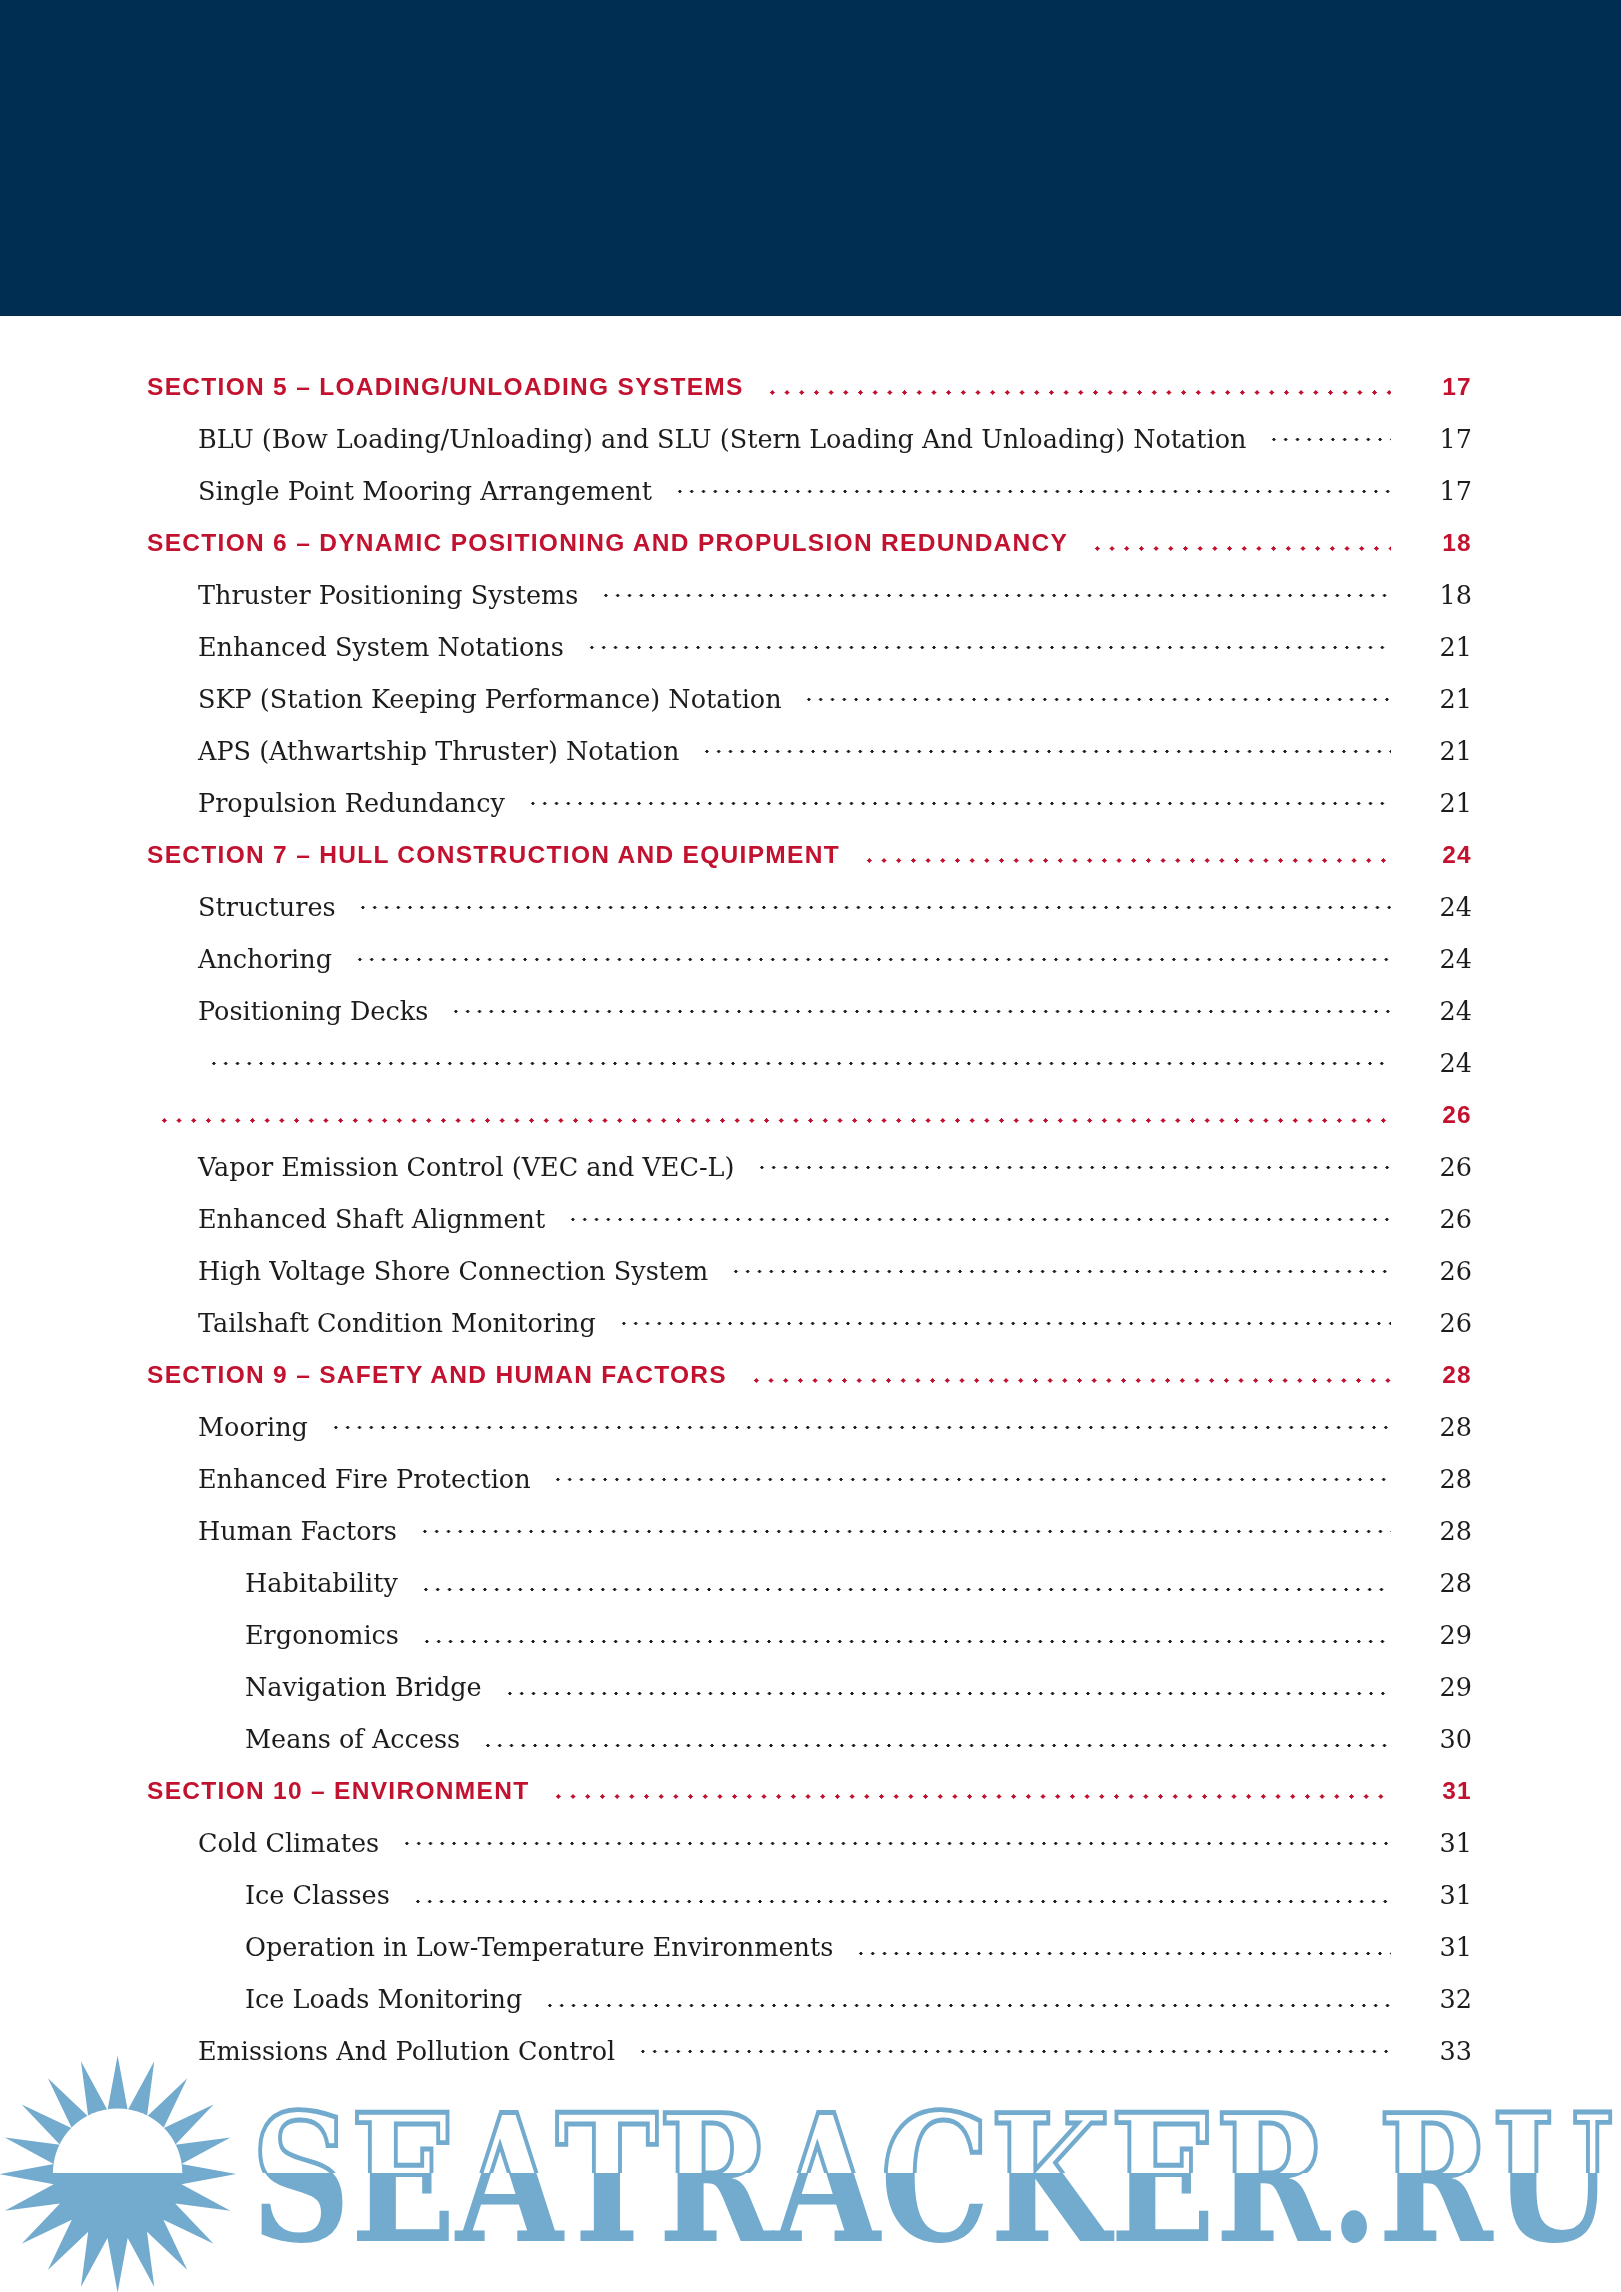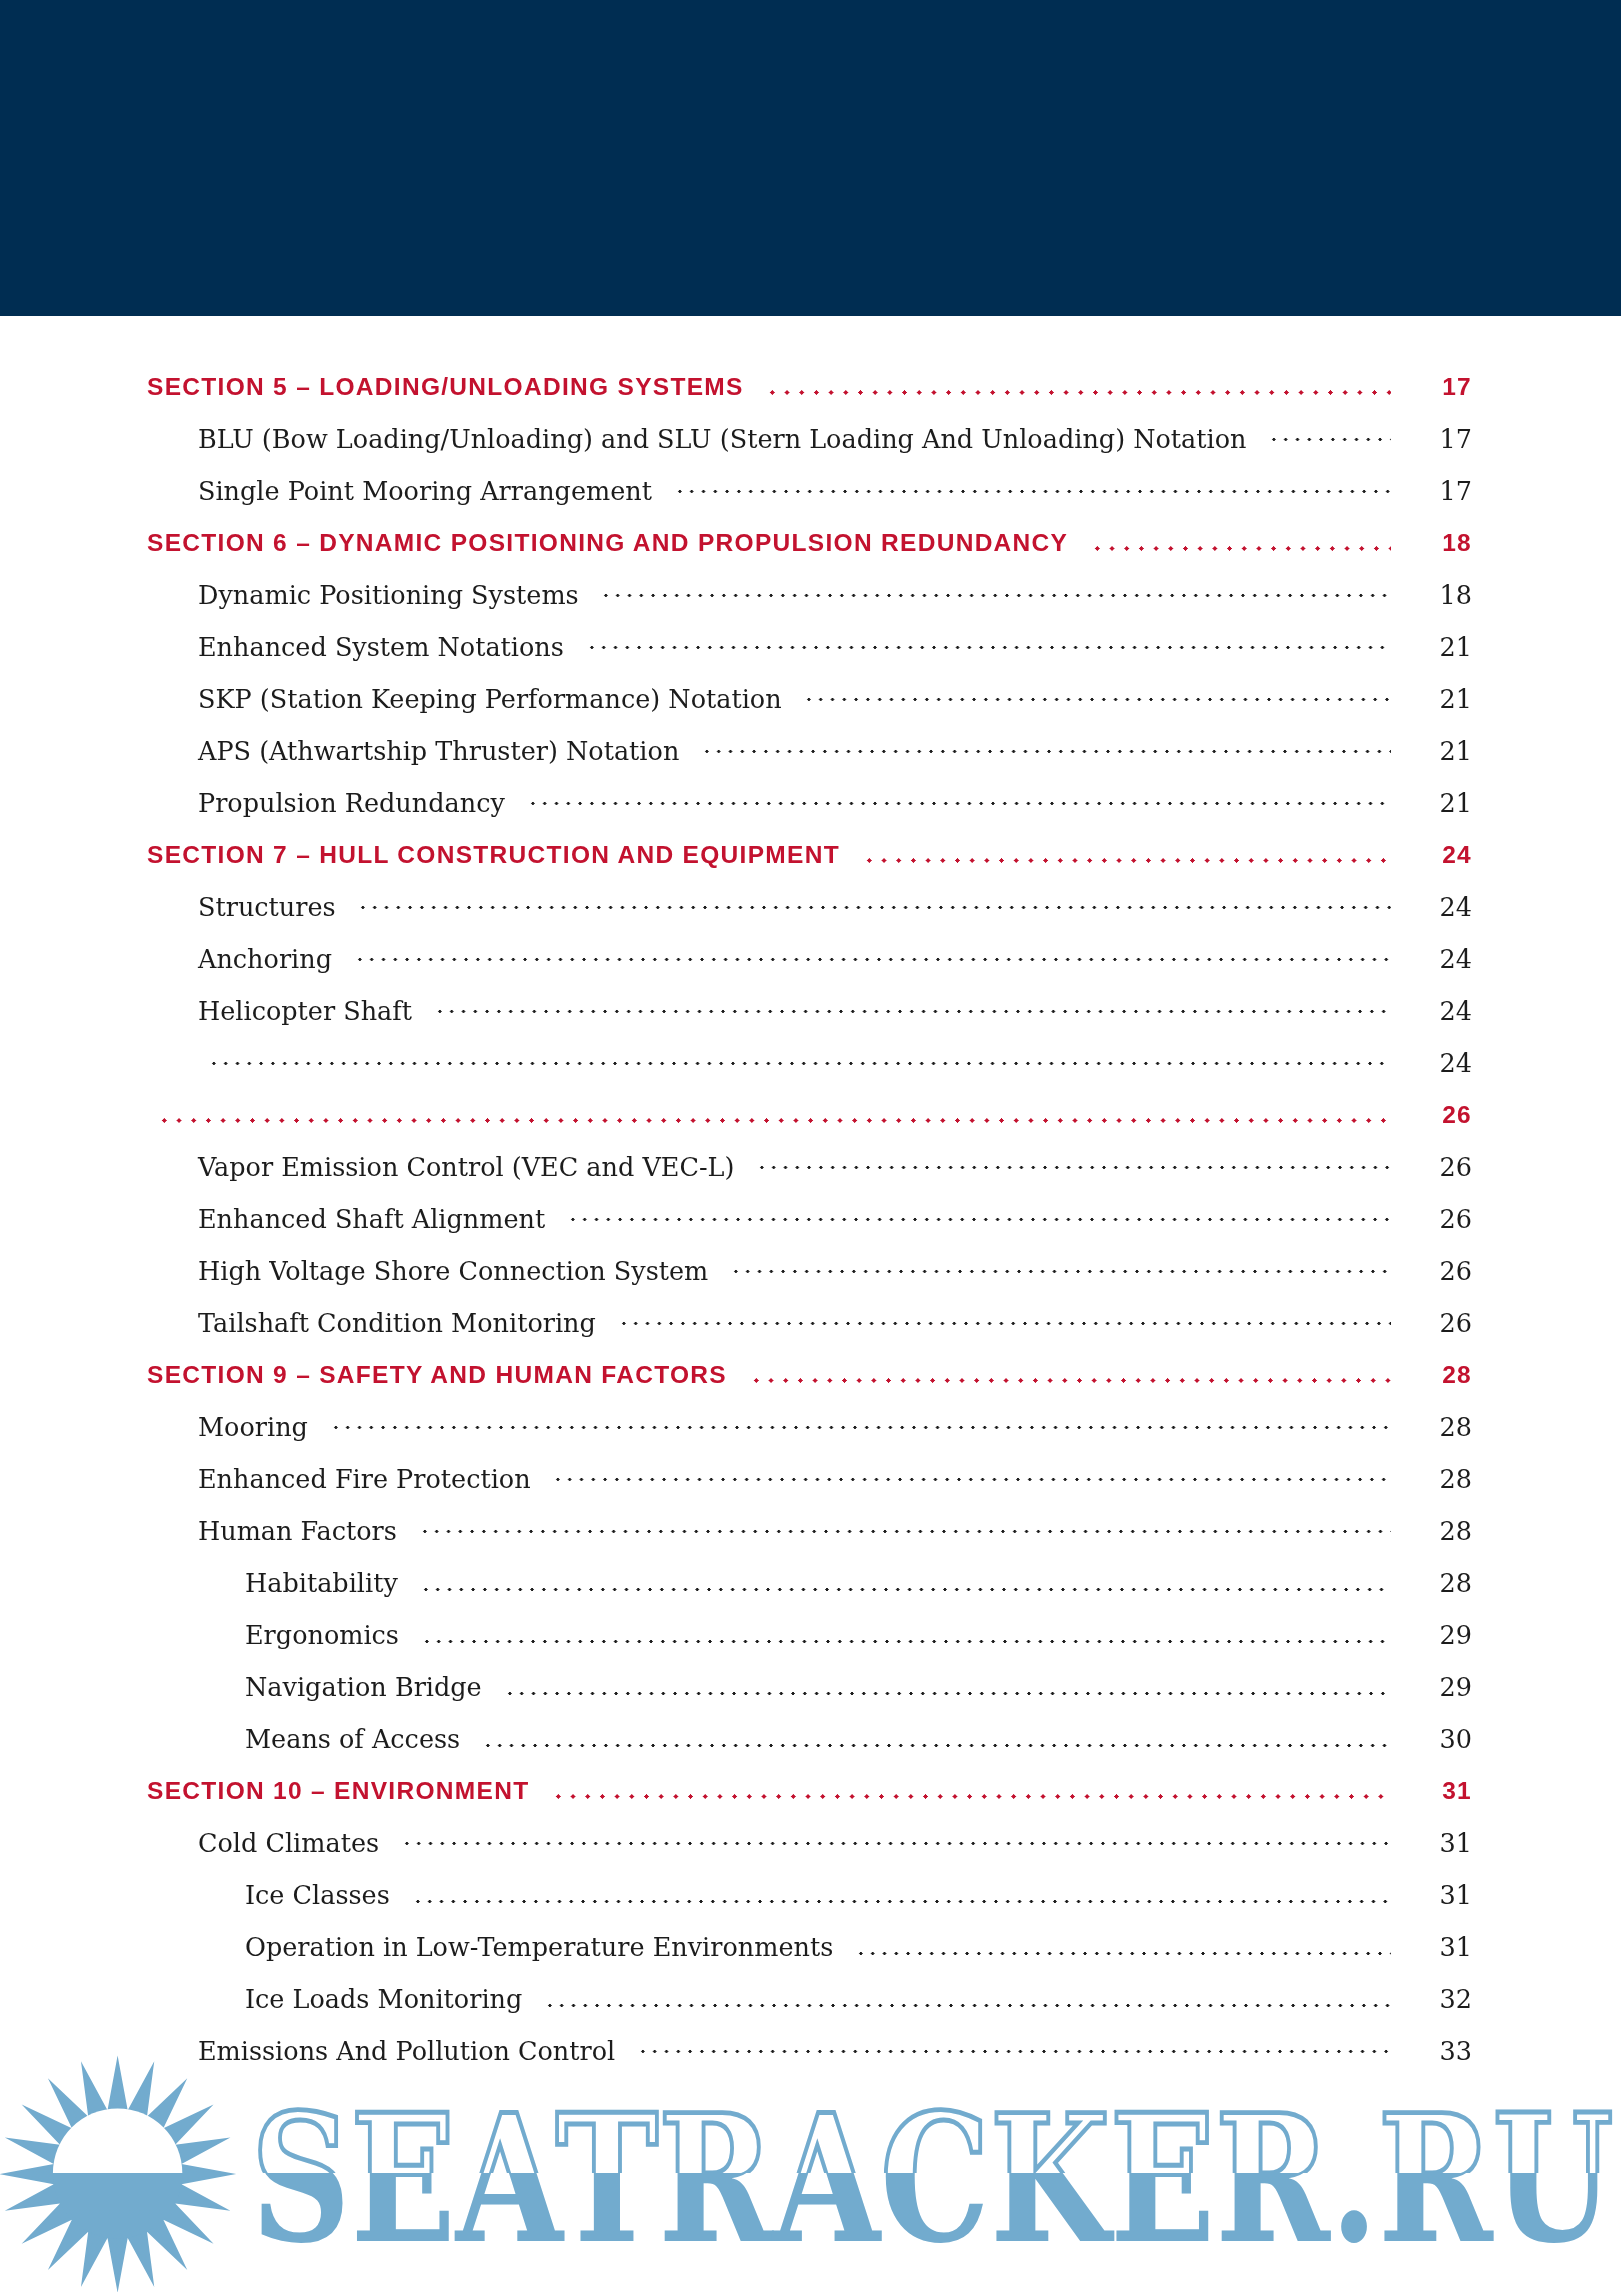--- a/index.html
+++ b/index.html
@@ -99,21 +99,21 @@
     <span class="label">Single Point Mooring Arrangement</span>
     <span class="leader"></span>
     <span class="pagenum">17</span>
   </div>
       <div class="toc-row section">
     <span class="label">SECTION 6 – DYNAMIC POSITIONING AND PROPULSION REDUNDANCY</span>
     <span class="leader"></span>
     <span class="pagenum">18</span>
   </div>
       <div class="toc-row item">
-    <span class="label">Dynamic Positioning Systems</span>
+    <span class="label">Thruster Positioning Systems</span>
     <span class="leader"></span>
     <span class="pagenum">18</span>
   </div>
       <div class="toc-row item">
     <span class="label">Enhanced System Notations</span>
     <span class="leader"></span>
     <span class="pagenum">21</span>
   </div>
       <div class="toc-row item">
     <span class="label">SKP (Station Keeping Performance) Notation</span>
@@ -139,21 +139,21 @@
     <span class="label">Structures</span>
     <span class="leader"></span>
     <span class="pagenum">24</span>
   </div>
       <div class="toc-row item">
     <span class="label">Anchoring</span>
     <span class="leader"></span>
     <span class="pagenum">24</span>
   </div>
       <div class="toc-row item">
-    <span class="label">Helicopter Shaft</span>
+    <span class="label">Positioning Decks</span>
     <span class="leader"></span>
     <span class="pagenum">24</span>
   </div>
       <div class="toc-row item">
     <span class="leader"></span>
     <span class="pagenum">24</span>
   </div>
       <div class="toc-row section">
     <span class="leader"></span>
     <span class="pagenum">26</span>

